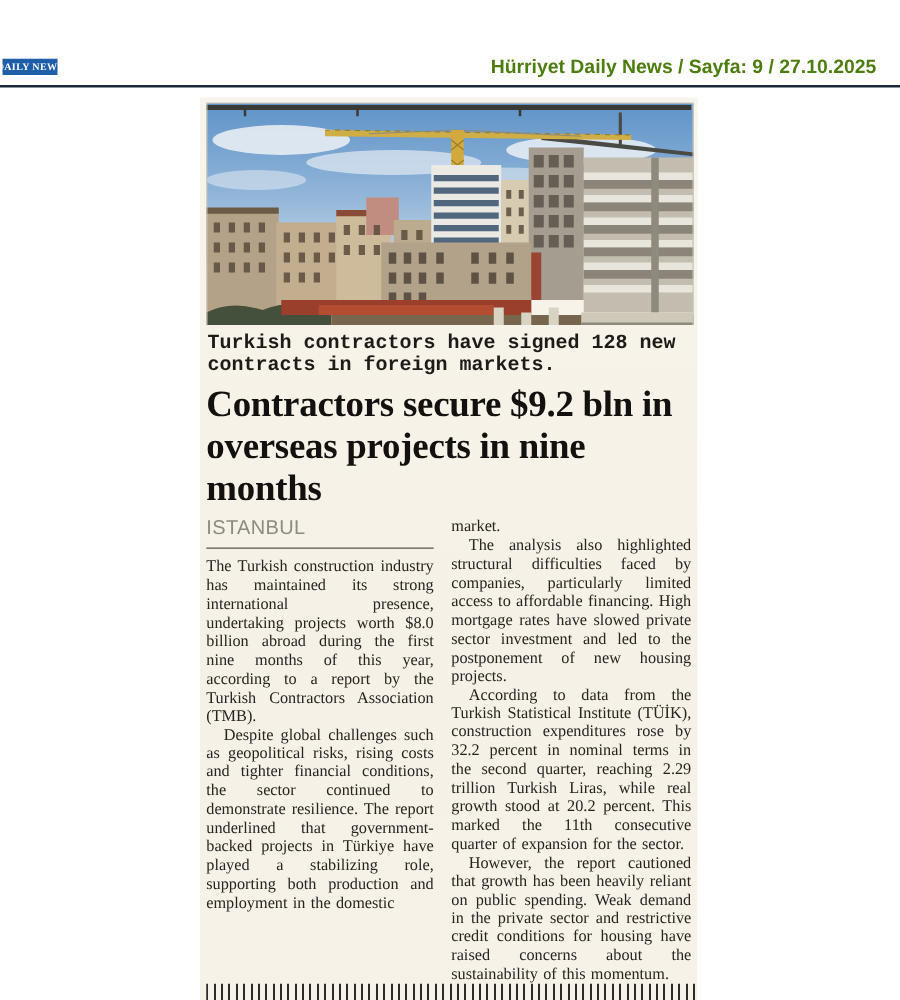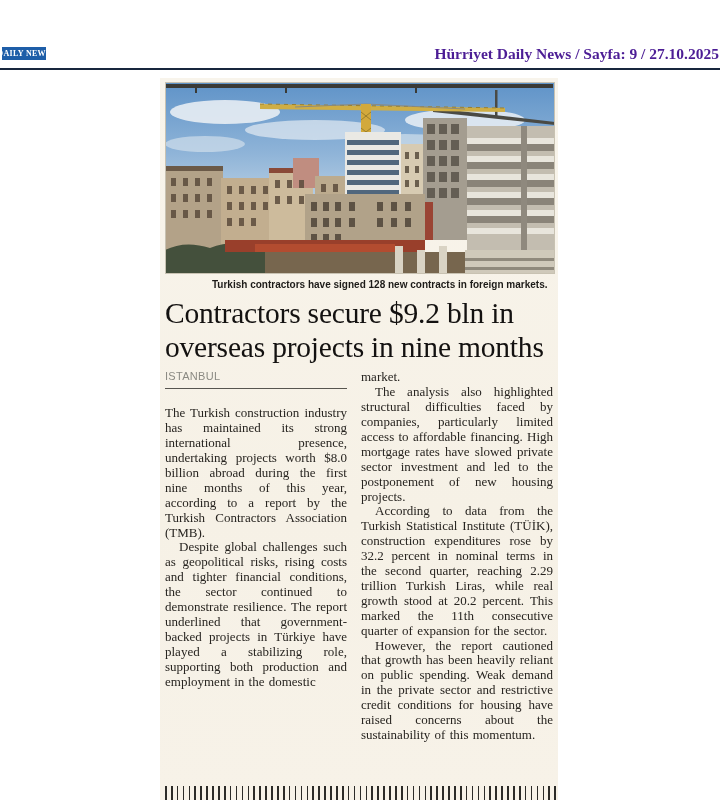--- a/index.html
+++ b/index.html
@@ -22,27 +22,27 @@
     font-size: 8px;
     font-weight: bold;
     letter-spacing: 0.3px;
     display: flex; align-items: center; justify-content: center;
     font-family: "Liberation Serif", serif;
     white-space: nowrap;
     overflow: hidden;
   }
   .source-line {
     position: absolute;
-    right: 1px; top: 45px;
+    right: 19px; top: 45px;
     width: 700px;
     text-align: right;
     font-size: 15.5px;
     font-weight: bold;
-    color: #4c1d95;
-    font-family: Liberation Serif, serif;
+    color: #4d7c0f;
+    font-family: Liberation Sans, sans-serif;
   }
   .header-rule {
     position: absolute;
     left: 0; top: 68px;
     width: 720px; height: 2px;
     background: #18263e;
   }
   
   .article {
     position: absolute;
@@ -54,52 +54,51 @@
     flex-direction: column;
   }
   .photo-wrap {
     width: 390px; height: 192px;
     overflow: hidden;
     position: relative;
   }
   .caption {
     width: 390px;
     padding: 5px 1px 4px 1px;
-    font-size: 10px;
+    font-size: 16px;
     font-weight: bold;
     color: #1d1b18;
-    font-family: Liberation Sans, sans-serif;
-    margin-left: 46px;
+    font-family: Liberation Mono, monospace;
   }
   .headline {
     width: 392px;
     font-family: "Liberation Serif", serif;
     font-size: 29.5px;
-    font-weight: 400;
+    font-weight: 700;
     line-height: 1.14;
     color: #131110;
     letter-spacing: -0.2px;
     margin: 3px 0 6px 0;
   }
   .body-row {
     display: flex;
     flex-direction: row;
     gap: 14px;
     flex: 1;
   }
   .col-left { width: 182px; }
   .col-right { width: 192px; }
   .dateline {
-    font-size: 11px;
+    font-size: 16px;
     color: #8b8a83;
     letter-spacing: 0.3px;
     font-family: "Liberation Sans", sans-serif;
     padding-bottom: 6px;
     border-bottom: 1.5px solid #57554f;
-    margin-bottom: 17px;
+    margin-bottom: 7px;
   }
   .body-text p {
     font-family: "Liberation Serif", serif;
     font-size: 13px;
     line-height: 14.9px;
     color: #272420;
     text-align: justify;
     word-spacing: 1px;
   }
   .body-text p.indent { text-indent: 14px; }

